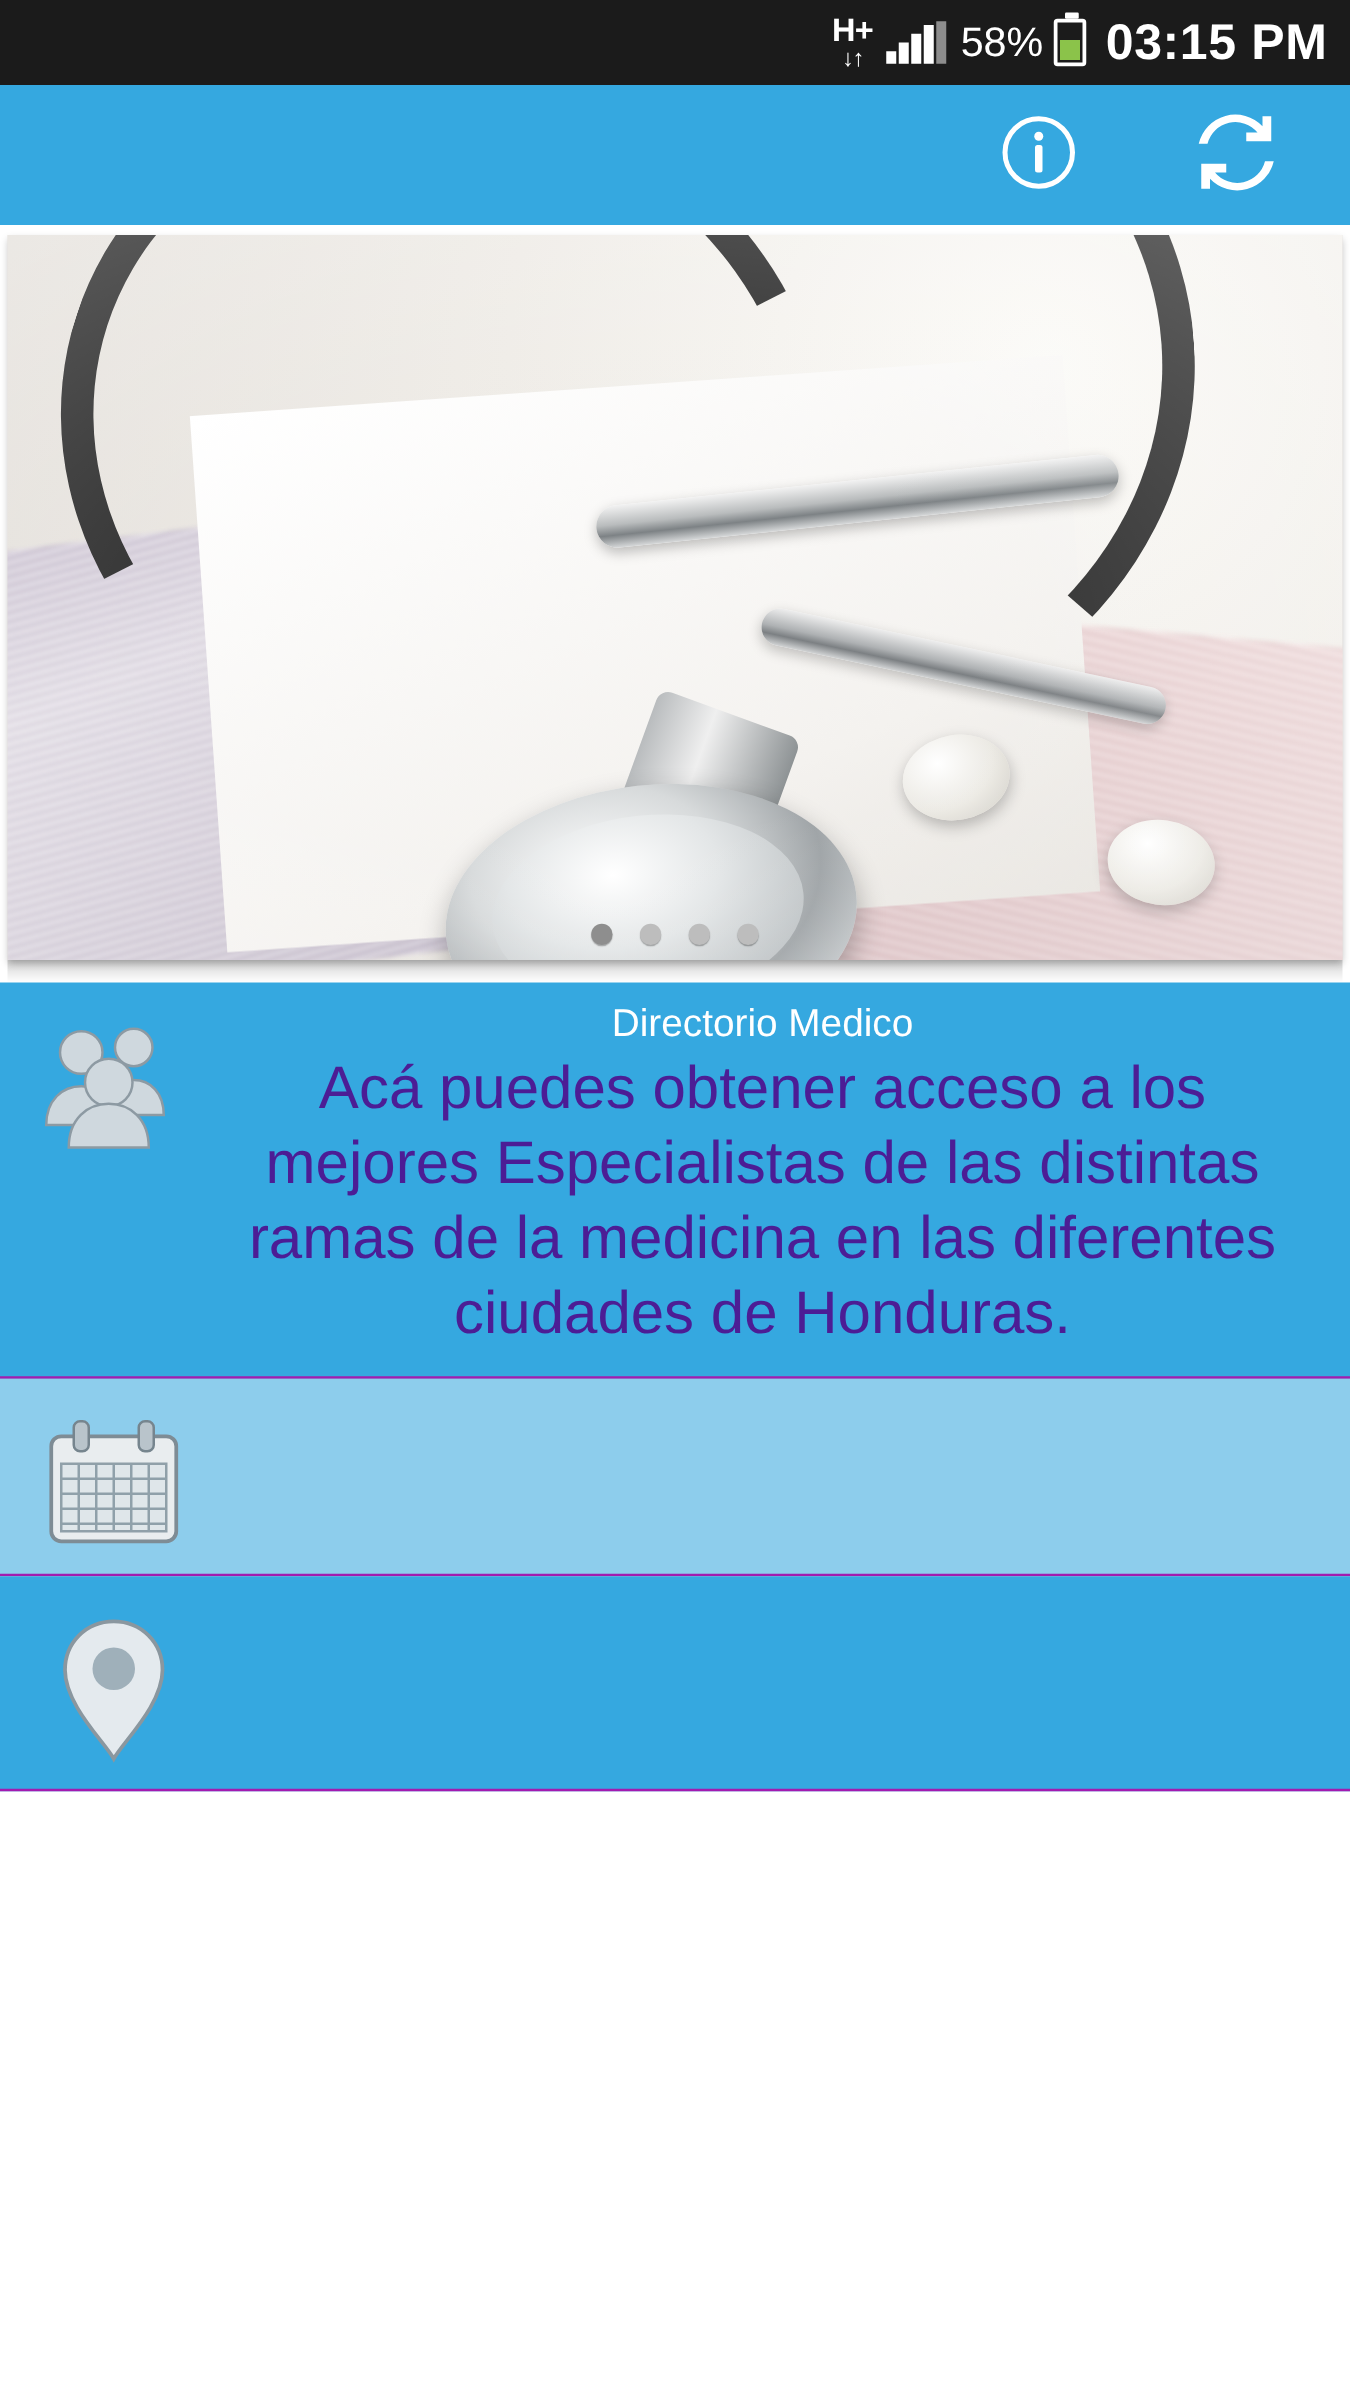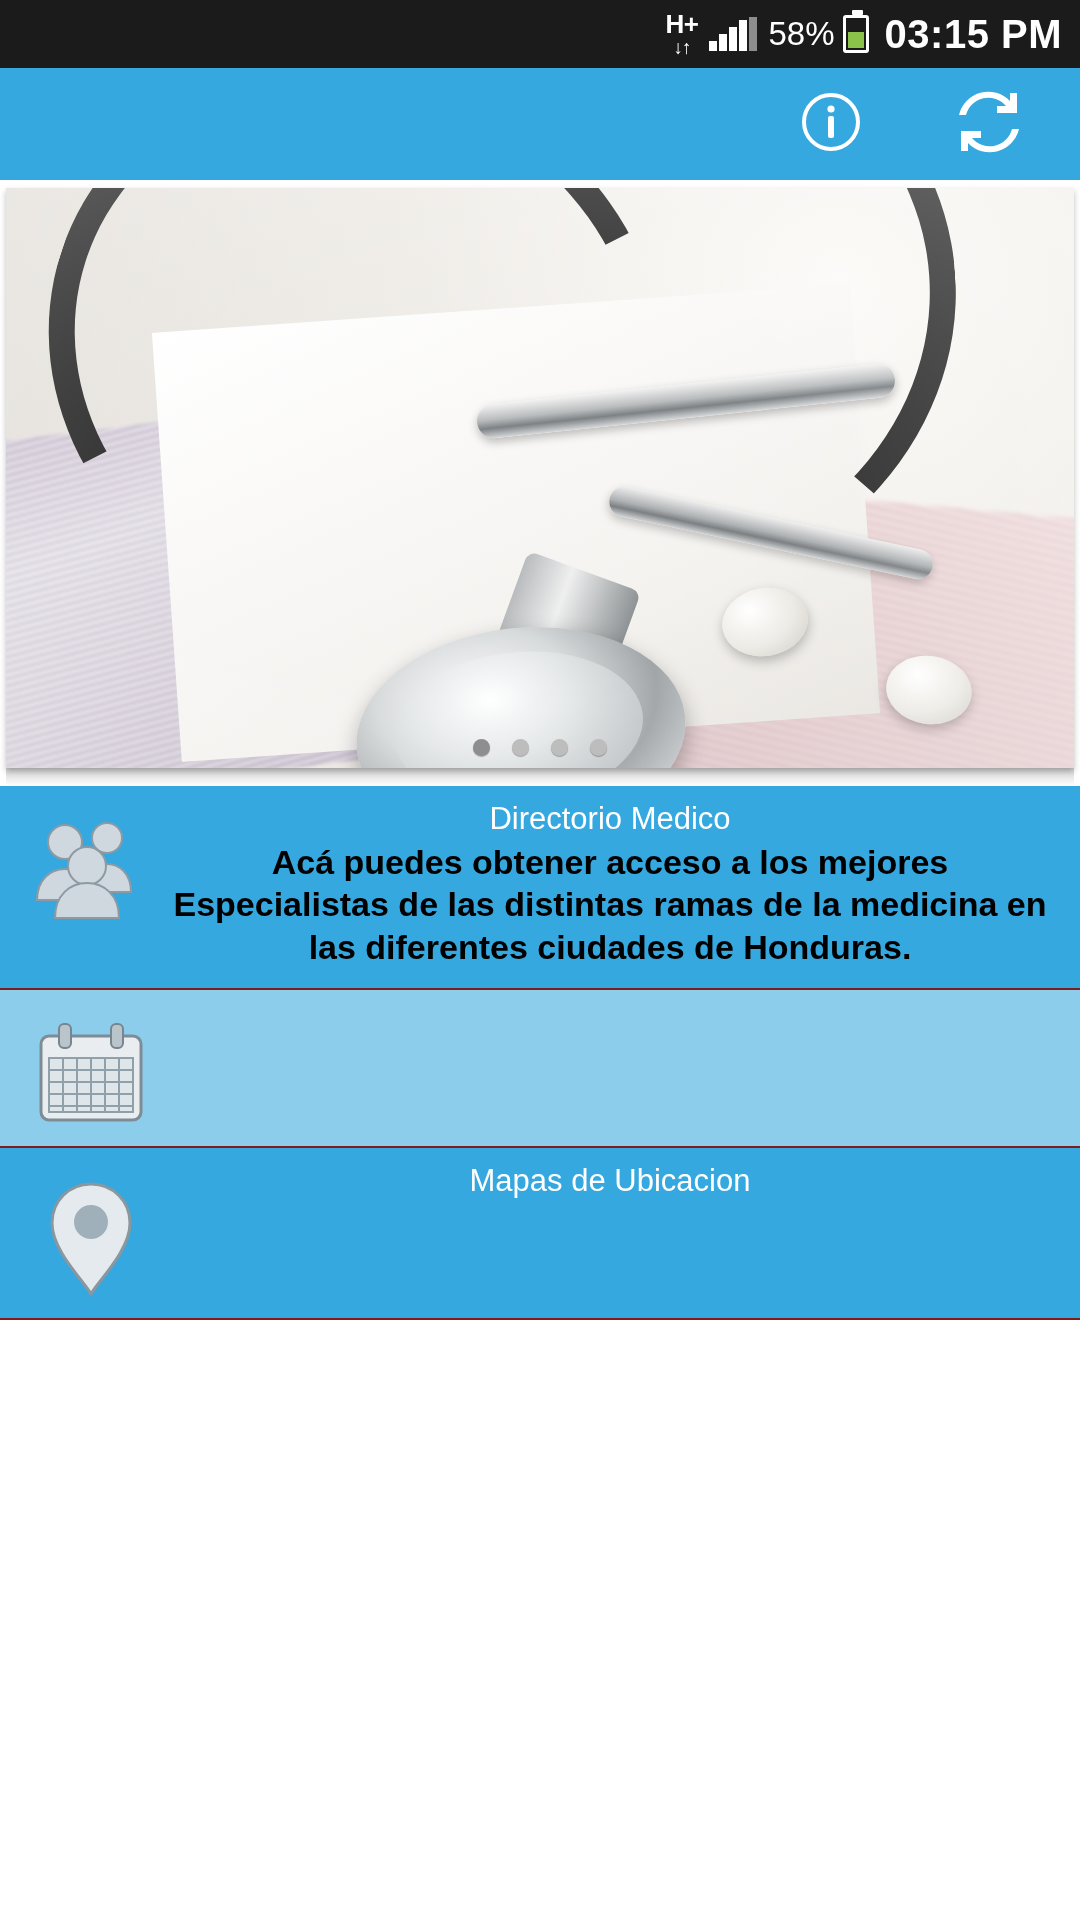--- a/index.html
+++ b/index.html
@@ -252,21 +252,21 @@
     height: 18px;
     background: linear-gradient(180deg, rgba(0,0,0,0.18), rgba(0,0,0,0));
     margin: 0 6px;
   }
 
   
   .card {
     display: flex;
     align-items: flex-start;
     padding: 14px 16px 20px 16px;
-    border-bottom: 2px solid #7f1d1d;
+    border-bottom: 2px solid #a21caf;
   }
   .card .icon-col {
     width: 150px;
     flex: 0 0 150px;
     display: flex;
     align-items: flex-start;
     justify-content: center;
     padding-top: 18px;
   }
   .card .text-col {
@@ -274,23 +274,23 @@
     text-align: center;
     padding-right: 10px;
   }
   .card .title {
     color: #ffffff;
     font-size: 31px;
     line-height: 1.25;
     margin-bottom: 2px;
   }
   .card .desc {
-    color: #000000;
-    font-size: 34px;
-    font-weight: bold;
+    color: #4c1d95;
+    font-size: 48px;
+    font-weight: normal;
     line-height: 1.25;
   }
   .card.blue { background: #35a8e0; }
   .card.light { background: #8dcdec; }
 </style>
 </head>
 <body>
 
 <div class="statusbar">
   <div class="st-net">
@@ -396,15 +396,14 @@
 </div>
 
 <div class="card blue">
   <div class="icon-col">
     <svg width="96" height="118" viewBox="0 0 96 118">
       <path d="M48 4 C26 4 9 21 9 43 c0 28 32 58 39 71 c7-13 39-43 39-71 C87 21 70 4 48 4 z" fill="#e4eaee" stroke="#8a979f" stroke-width="3"></path>
       <circle cx="48" cy="42" r="17" fill="#9fb0ba"></circle>
     </svg>
   </div>
   <div class="text-col">
-    <div class="title">Mapas de Ubicacion</div>
   </div>
 </div>
 
 </body></html>

